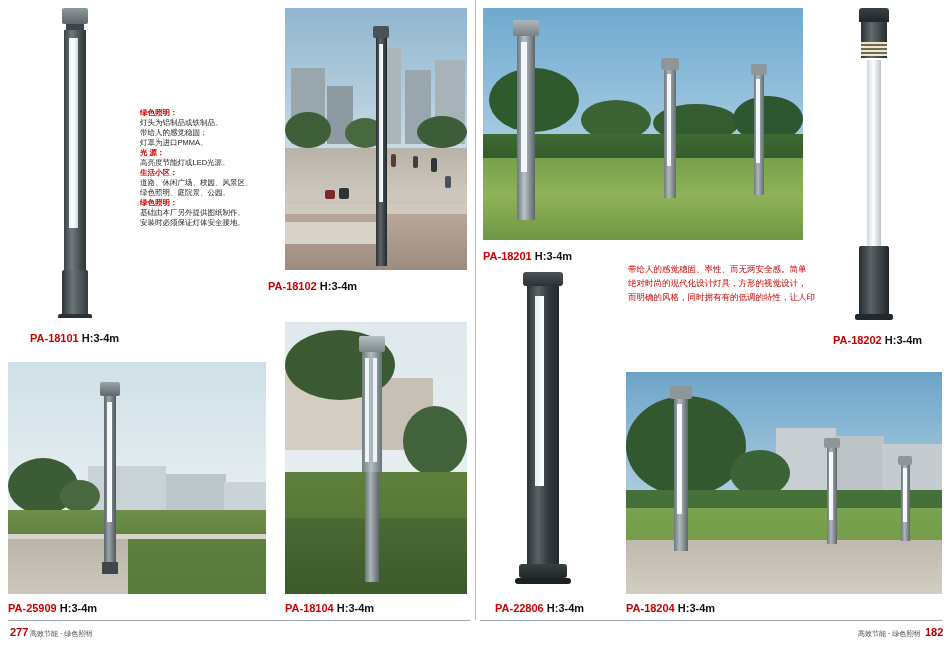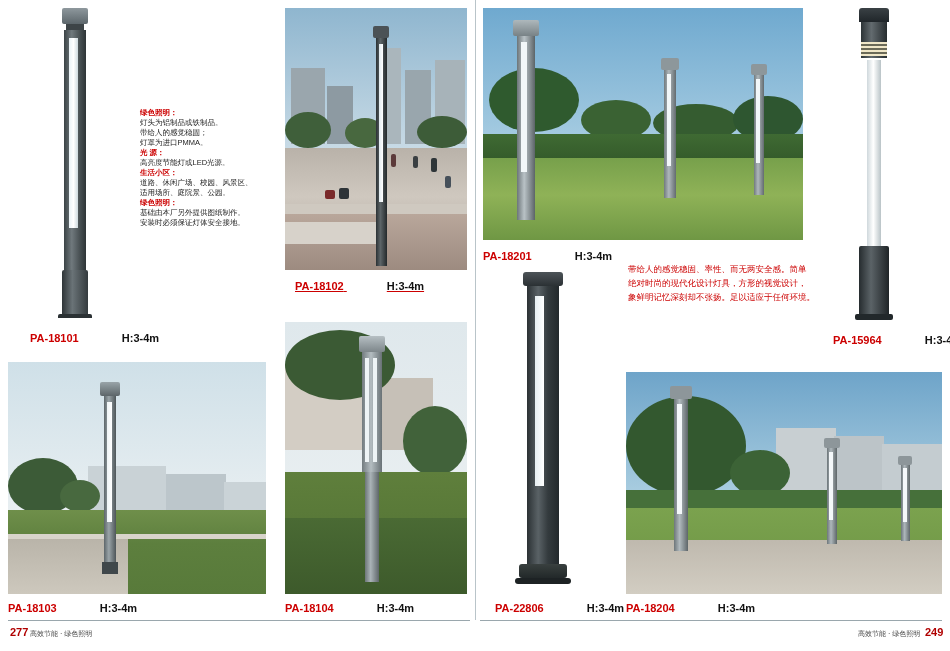--- a/index.html
+++ b/index.html
@@ -8,21 +8,21 @@
     background:#ffffff;
     font-family:"Liberation Sans", sans-serif;
     overflow:hidden;
     position:relative;
   }
   .page{position:absolute;left:0;top:0;width:950px;height:651px;}
 
   
   .photo{position:absolute;overflow:hidden;background:#7a8b93;}
   .caption{position:absolute;font-size:11px;font-weight:bold;color:#cc0000;white-space:nowrap;}
-  .caption .h{color:#111111;font-weight:bold;margin-left:40px;}
+  .caption .h{color:#111111;font-weight:bold;}
 
   
   .sky{position:absolute;left:0;top:0;right:0;bottom:0;}
   .ground{position:absolute;left:0;right:0;bottom:0;}
 
   
   .pole{position:absolute;}
   .cap{position:absolute;}
   .lamp-strip{position:absolute;}
 
@@ -66,21 +66,21 @@
 
   <div class="spec" style="left:140px;top:108px;width:120px;">
     <div class="hd">绿色照明：</div>
     <div>灯头为铝制品或铁制品。</div>
     <div>带给人的感觉稳固；</div>
     <div>灯罩为进口PMMA。</div>
     <div class="hd">光    源：</div>
     <div>高亮度节能灯或LED光源。</div>
     <div class="hd">生活小区：</div>
     <div>道路、休闲广场、校园、风景区、</div>
-    <div>适用场所、庭院景、公园。</div>
+    <div>绿色照明、庭院景、公园。</div>
     <div class="hd">绿色照明：</div>
     <div>基础由本厂另外提供图纸制作。</div>
     <div>安装时必须保证灯体安全接地。</div>
   </div>
 
   <div class="photo" style="left:285px;top:8px;width:182px;height:262px;">
     <div class="sky" style="background:linear-gradient(180deg,#8fb6cf,#c9dbe6 55%,#dfe7ea 70%);"></div>
 
     <div class="bld" style="left:6px;top:60px;width:34px;height:76px;background:#9aa6ad;"></div>
     <div class="bld" style="left:42px;top:78px;width:26px;height:58px;background:#8d9aa2;"></div>
@@ -101,21 +101,21 @@
     <div class="fig" style="left:128px;top:148px;width:5px;height:12px;"></div>
     <div class="fig" style="left:146px;top:150px;width:6px;height:14px;background:#2e3538;"></div>
     <div class="fig" style="left:160px;top:168px;width:6px;height:12px;background:#46505a;"></div>
     <div class="fig" style="left:40px;top:182px;width:10px;height:9px;background:#7a2a2a;"></div>
     <div class="fig" style="left:54px;top:180px;width:10px;height:11px;background:#2d3337;"></div>
 
     <div class="cap" style="left:88px;top:18px;width:16px;height:12px;background:#4b5256;border-radius:2px;"></div>
     <div class="pole" style="left:91px;top:30px;width:11px;height:228px;background:linear-gradient(90deg,#2b3134,#5d6568 40%,#24292b);"></div>
     <div class="lamp-strip" style="left:94px;top:36px;width:4px;height:158px;background:linear-gradient(90deg,#dfe9ee,#ffffff);"></div>
   </div>
-  <div class="caption" style="left:295px;top:280px;text-decoration:underline;">
+  <div class="caption" style="left:268px;top:280px;">
     <span>PA-18102</span>
     <span class="h">H:3-4m</span>
   </div>
 
   <div class="photo" style="left:8px;top:362px;width:258px;height:232px;">
     <div class="sky" style="background:linear-gradient(180deg,#cfe0e8,#e7eef1 60%,#eef2f3);"></div>
     <div class="bld" style="left:80px;top:104px;width:78px;height:44px;background:#c9d2d6;"></div>
     <div class="bld" style="left:158px;top:112px;width:60px;height:36px;background:#bcc6cb;"></div>
     <div class="bld" style="left:216px;top:120px;width:42px;height:28px;background:#cad3d7;"></div>
     <div class="tree" style="left:0px;top:96px;width:70px;height:56px;background:#3c5b37;"></div>
@@ -123,21 +123,21 @@
     <div class="ground" style="top:148px;background:linear-gradient(180deg,#6f8f4a,#5d7f3e 40%,#587a3a);"></div>
     <div class="ground" style="left:0px;top:176px;width:120px;height:56px;background:linear-gradient(180deg,#b9b4a9,#cdc8bd);"></div>
     <div class="ground" style="left:0px;top:172px;width:258px;height:5px;background:#d8d4cb;"></div>
 
     <div class="cap" style="left:92px;top:20px;width:20px;height:14px;background:linear-gradient(180deg,#99a4a9,#5d666a);border-radius:2px;"></div>
     <div class="pole" style="left:96px;top:34px;width:12px;height:172px;background:linear-gradient(90deg,#5d666a,#9aa4a8 40%,#4e5659);"></div>
     <div class="lamp-strip" style="left:99px;top:40px;width:5px;height:120px;background:linear-gradient(90deg,#eef4f6,#ffffff);"></div>
     <div class="pole" style="left:94px;top:200px;width:16px;height:12px;background:#3f474a;"></div>
   </div>
   <div class="caption" style="left:8px;top:602px;">
-    <span>PA-18103</span>
+    <span>PA-25909</span>
     <span class="h">H:3-4m</span>
   </div>
 
   <div class="photo" style="left:285px;top:322px;width:182px;height:272px;">
     <div class="sky" style="background:linear-gradient(180deg,#dfe8ec,#eef2f3);"></div>
     <div class="bld" style="left:0px;top:42px;width:92px;height:86px;background:#d3cdc4;"></div>
     <div class="bld" style="left:92px;top:56px;width:56px;height:72px;background:#c6c0b7;"></div>
     <div class="tree" style="left:0px;top:8px;width:110px;height:70px;background:#3b5a34;"></div>
     <div class="tree" style="left:118px;top:84px;width:64px;height:70px;background:#41623a;"></div>
     <div class="ground" style="top:150px;background:linear-gradient(180deg,#5f7f3c,#4f6f32);"></div>
@@ -182,28 +182,28 @@
 
   <div class="photo" style="left:845px;top:8px;width:60px;height:316px;background:#ffffff;">
     <div class="cap" style="left:14px;top:0;width:30px;height:14px;background:linear-gradient(180deg,#3a4145,#20262a);border-radius:3px 3px 0 0;"></div>
     <div class="pole" style="left:16px;top:14px;width:26px;height:36px;background:linear-gradient(90deg,#2c3336,#636b6f 40%,#262c2f);"></div>
     <div class="lamp-strip" style="left:16px;top:34px;width:26px;height:14px;background:repeating-linear-gradient(180deg,#f0e7c8 0 2px,#6b6a58 2px 4px);"></div>
     <div class="lamp-strip" style="left:22px;top:52px;width:14px;height:186px;background:linear-gradient(90deg,#cfd8dc,#ffffff 45%,#b9c3c7);"></div>
     <div class="pole" style="left:14px;top:238px;width:30px;height:72px;background:linear-gradient(90deg,#262c2f,#5b6367 40%,#1f2427);border-radius:2px;"></div>
     <div class="pole" style="left:10px;top:306px;width:38px;height:6px;background:#22282b;border-radius:2px;"></div>
   </div>
   <div class="caption" style="left:833px;top:334px;">
-    <span>PA-15964</span>
+    <span>PA-18202</span>
     <span class="h">H:3-4m</span>
   </div>
 
   <div class="desc" style="left:628px;top:262px;">
     <div>带给人的感觉稳固、率性、而无两安全感。简单</div>
     <div>绝对时尚的现代化设计灯具，方形的视觉设计，</div>
-    <div>象鲜明记忆深刻却不张扬。足以适应于任何环境。</div>
+    <div>而明确的风格，同时拥有有的低调的特性，让人印</div>
   </div>
 
   <div class="photo" style="left:495px;top:272px;width:92px;height:322px;background:#ffffff;">
     <div class="cap" style="left:28px;top:0;width:40px;height:14px;background:linear-gradient(180deg,#4d5458,#2b3134);border-radius:3px;"></div>
     <div class="pole" style="left:32px;top:14px;width:32px;height:278px;background:linear-gradient(90deg,#2b3134,#5a6266 35%,#343b3e 65%,#23292c);"></div>
     <div class="lamp-strip" style="left:40px;top:24px;width:9px;height:190px;background:linear-gradient(90deg,#e6eef1,#ffffff);"></div>
     <div class="pole" style="left:24px;top:292px;width:48px;height:14px;background:linear-gradient(180deg,#39403f,#222829);border-radius:3px;"></div>
     <div class="pole" style="left:20px;top:306px;width:56px;height:6px;background:#1d2224;border-radius:3px;"></div>
   </div>
   <div class="caption" style="left:495px;top:602px;">
@@ -241,15 +241,15 @@
 
   <div class="spine" style="left:475px;top:0;height:620px;"></div>
 
   <div class="footer-rule" style="left:8px;width:462px;top:620px;"></div>
   <div class="footer-rule" style="left:480px;width:462px;top:620px;"></div>
 
   <div class="pgnum" style="left:10px;top:626px;">277</div>
   <div class="pgtext" style="left:30px;top:629px;">高效节能 · 绿色照明</div>
 
   <div class="pgtext" style="left:858px;top:629px;">高效节能 · 绿色照明</div>
-  <div class="pgnum" style="left:925px;top:626px;">249</div>
+  <div class="pgnum" style="left:925px;top:626px;">182</div>
 
 </div>
 
 </body></html>

